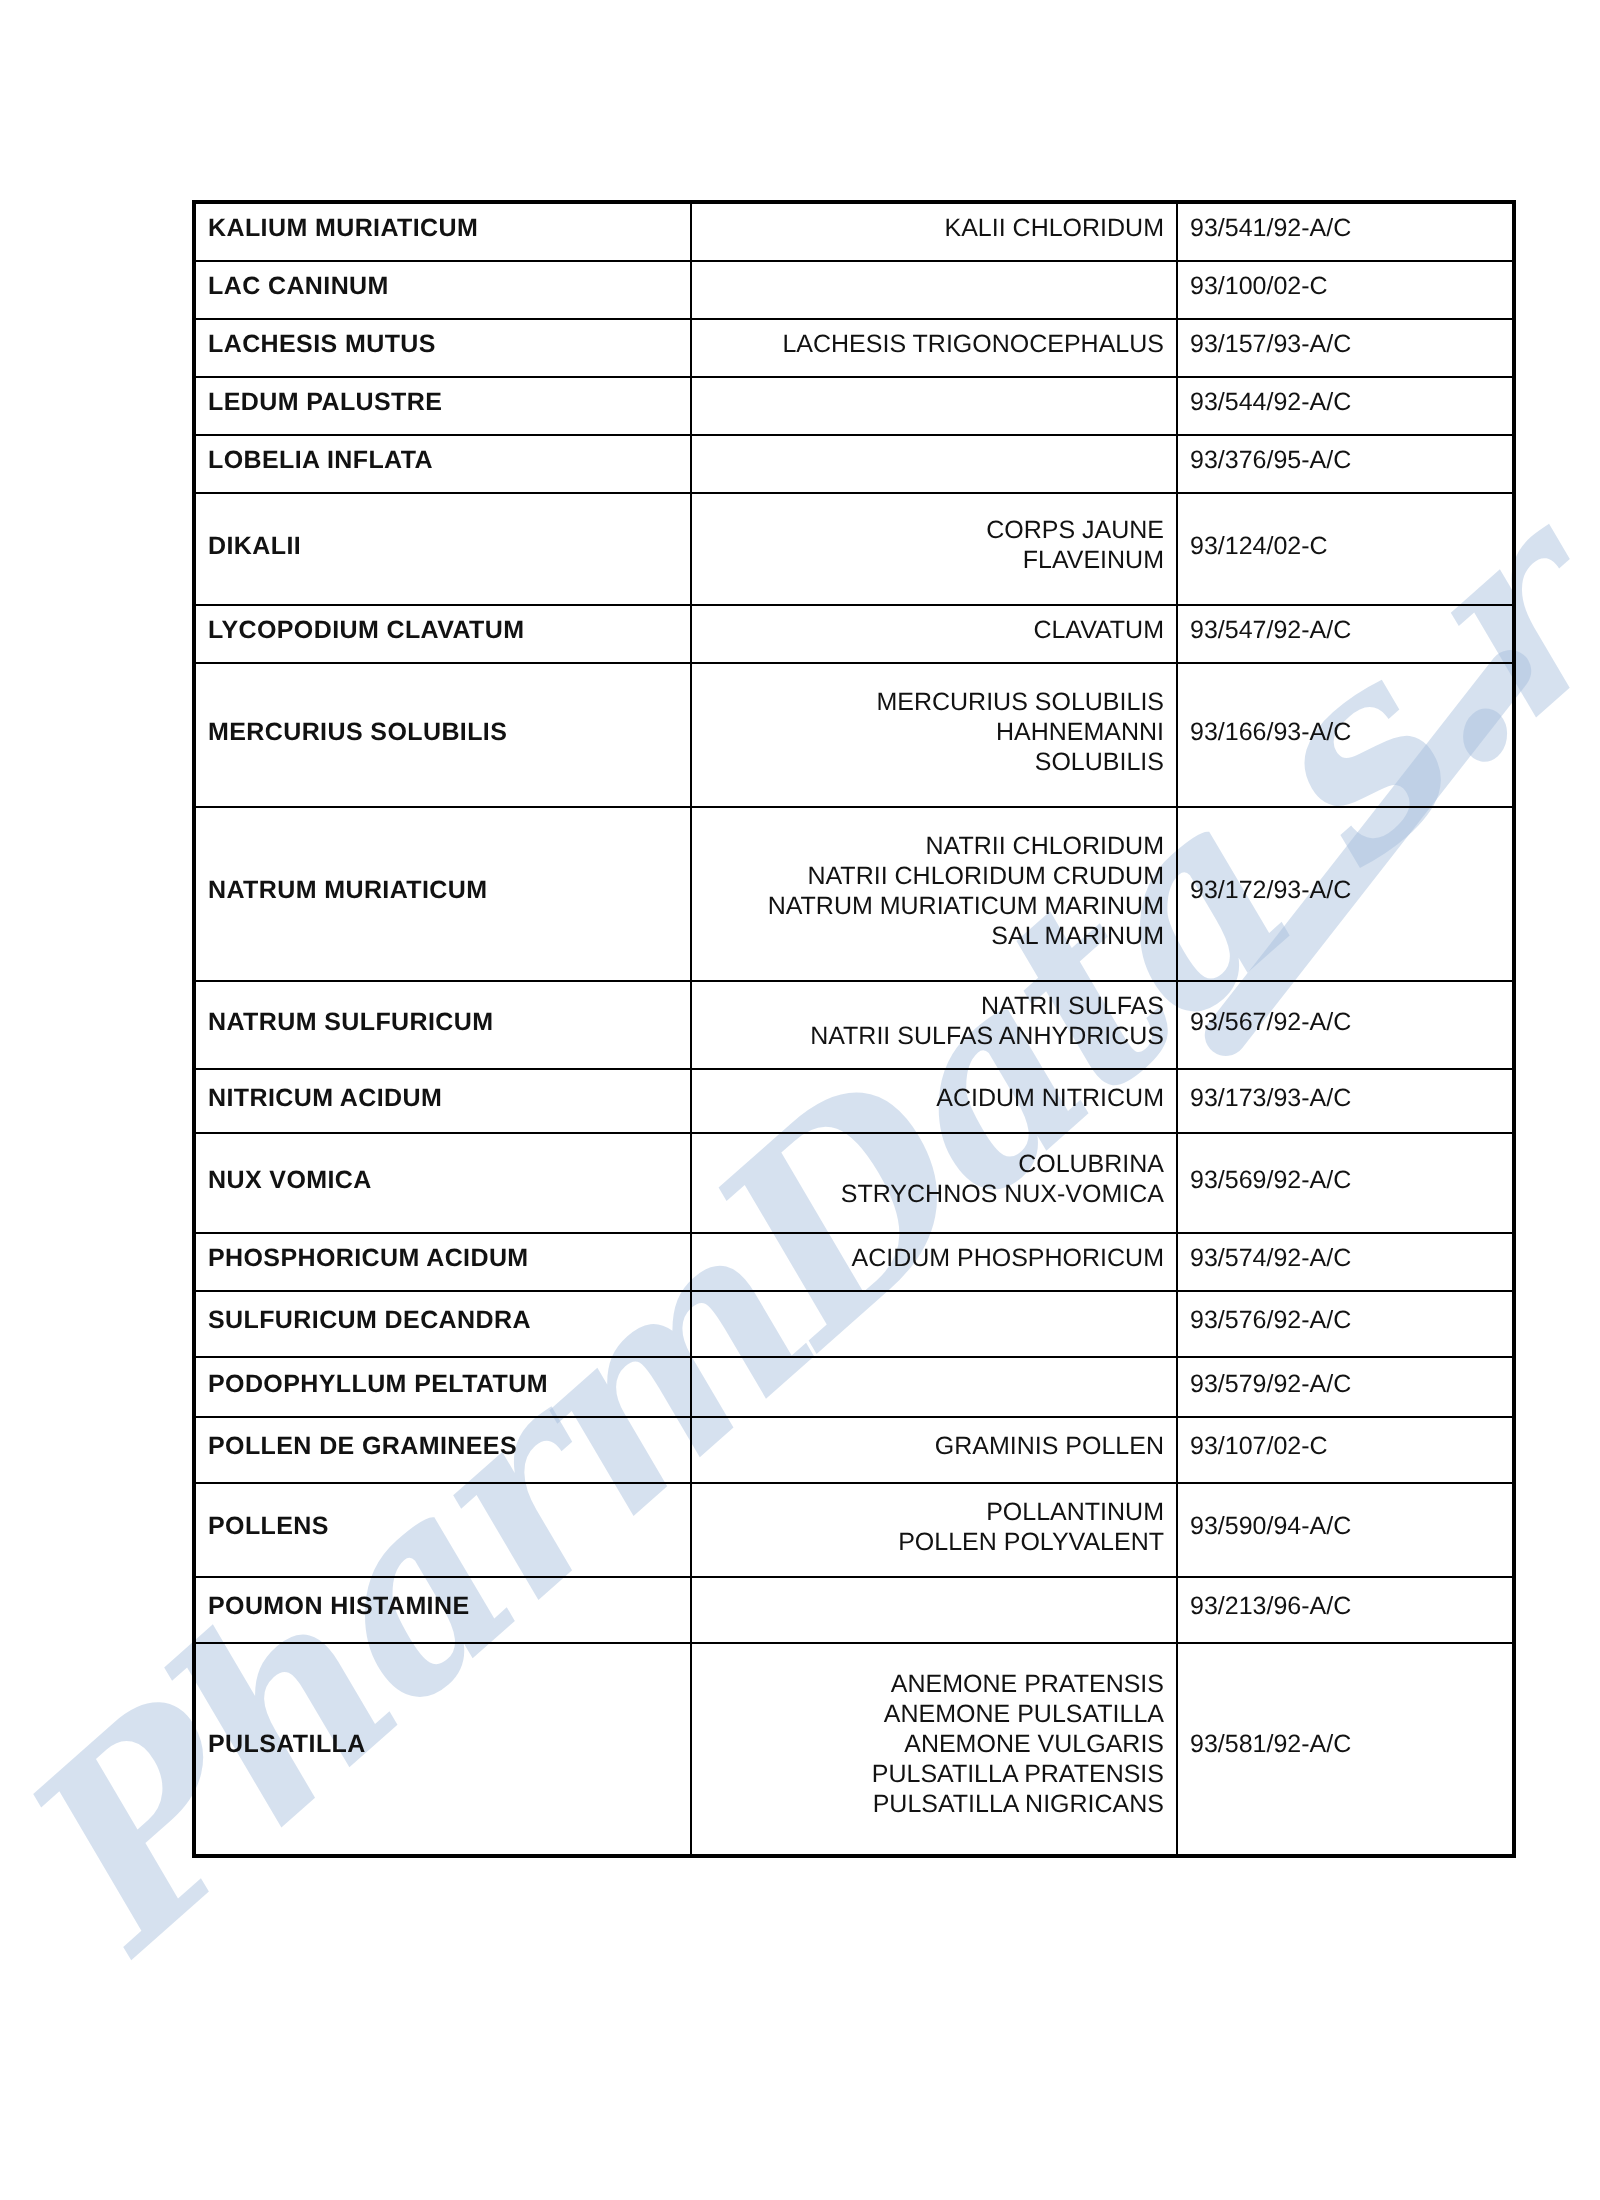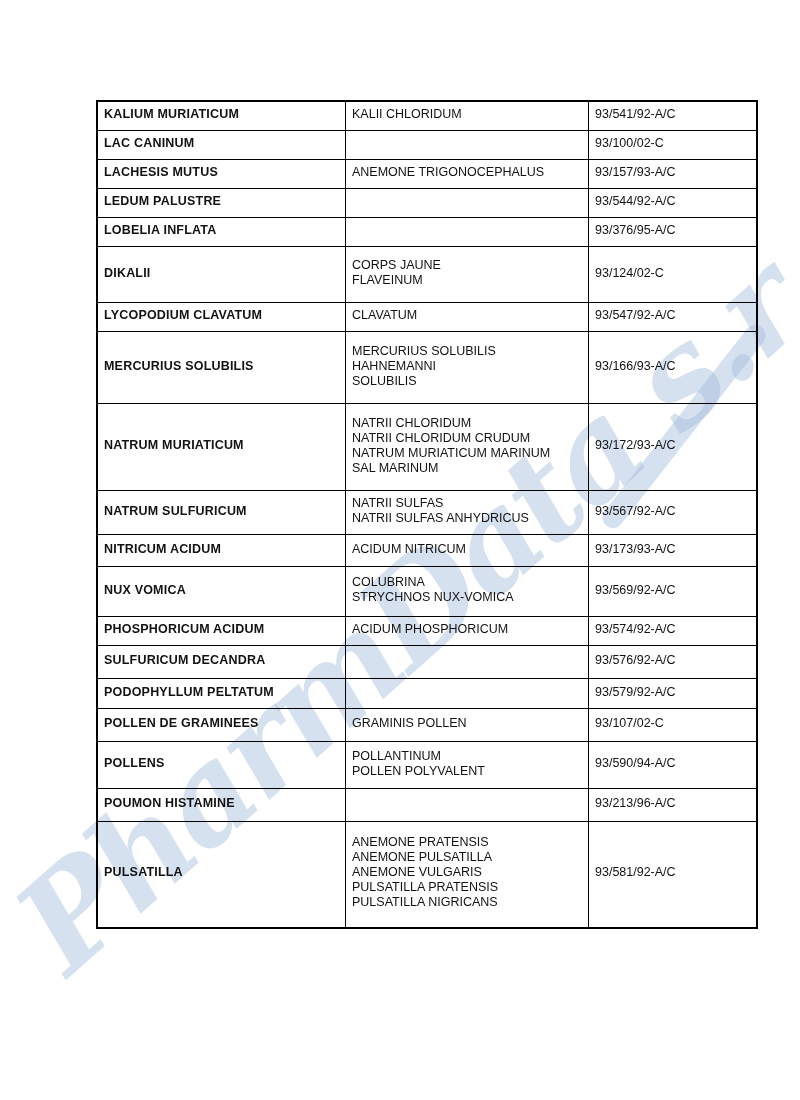--- a/index.html
+++ b/index.html
@@ -60,21 +60,21 @@
   .doc-table td {
     padding: 5px 6px 8px 6px;
     vertical-align: middle;
     font-size: 12.5px;
     line-height: 15px;
     color: #121212;
     background: transparent;
     overflow: hidden;
   }
   td.c1 { width: 235px; font-weight: bold; letter-spacing: 0.2px; }
-  td.c2 { width: 230px; white-space: pre-line; }
+  td.c2 { width: 230px; white-space: pre-line; text-align: right; }
   td.c3 { width: 155px; }
 </style>
 </head>
 <body>
 
 <div class="page">
 
   <div class="watermark-text">PharmData s.r.o.</div>
   <div class="watermark-flourish"></div>
 
@@ -85,21 +85,21 @@
         <td class="c2">KALII CHLORIDUM</td>
         <td class="c3">93/541/92-A/C</td>
       </tr>
       <tr style="height:19px">
         <td class="c1">LAC CANINUM</td>
         <td class="c2"></td>
         <td class="c3">93/100/02-C</td>
       </tr>
       <tr style="height:29px">
         <td class="c1">LACHESIS MUTUS</td>
-        <td class="c2">ANEMONE TRIGONOCEPHALUS</td>
+        <td class="c2">LACHESIS TRIGONOCEPHALUS</td>
         <td class="c3">93/157/93-A/C</td>
       </tr>
       <tr style="height:25px">
         <td class="c1">LEDUM PALUSTRE</td>
         <td class="c2"></td>
         <td class="c3">93/544/92-A/C</td>
       </tr>
       <tr style="height:29px">
         <td class="c1">LOBELIA INFLATA</td>
         <td class="c2"></td>

